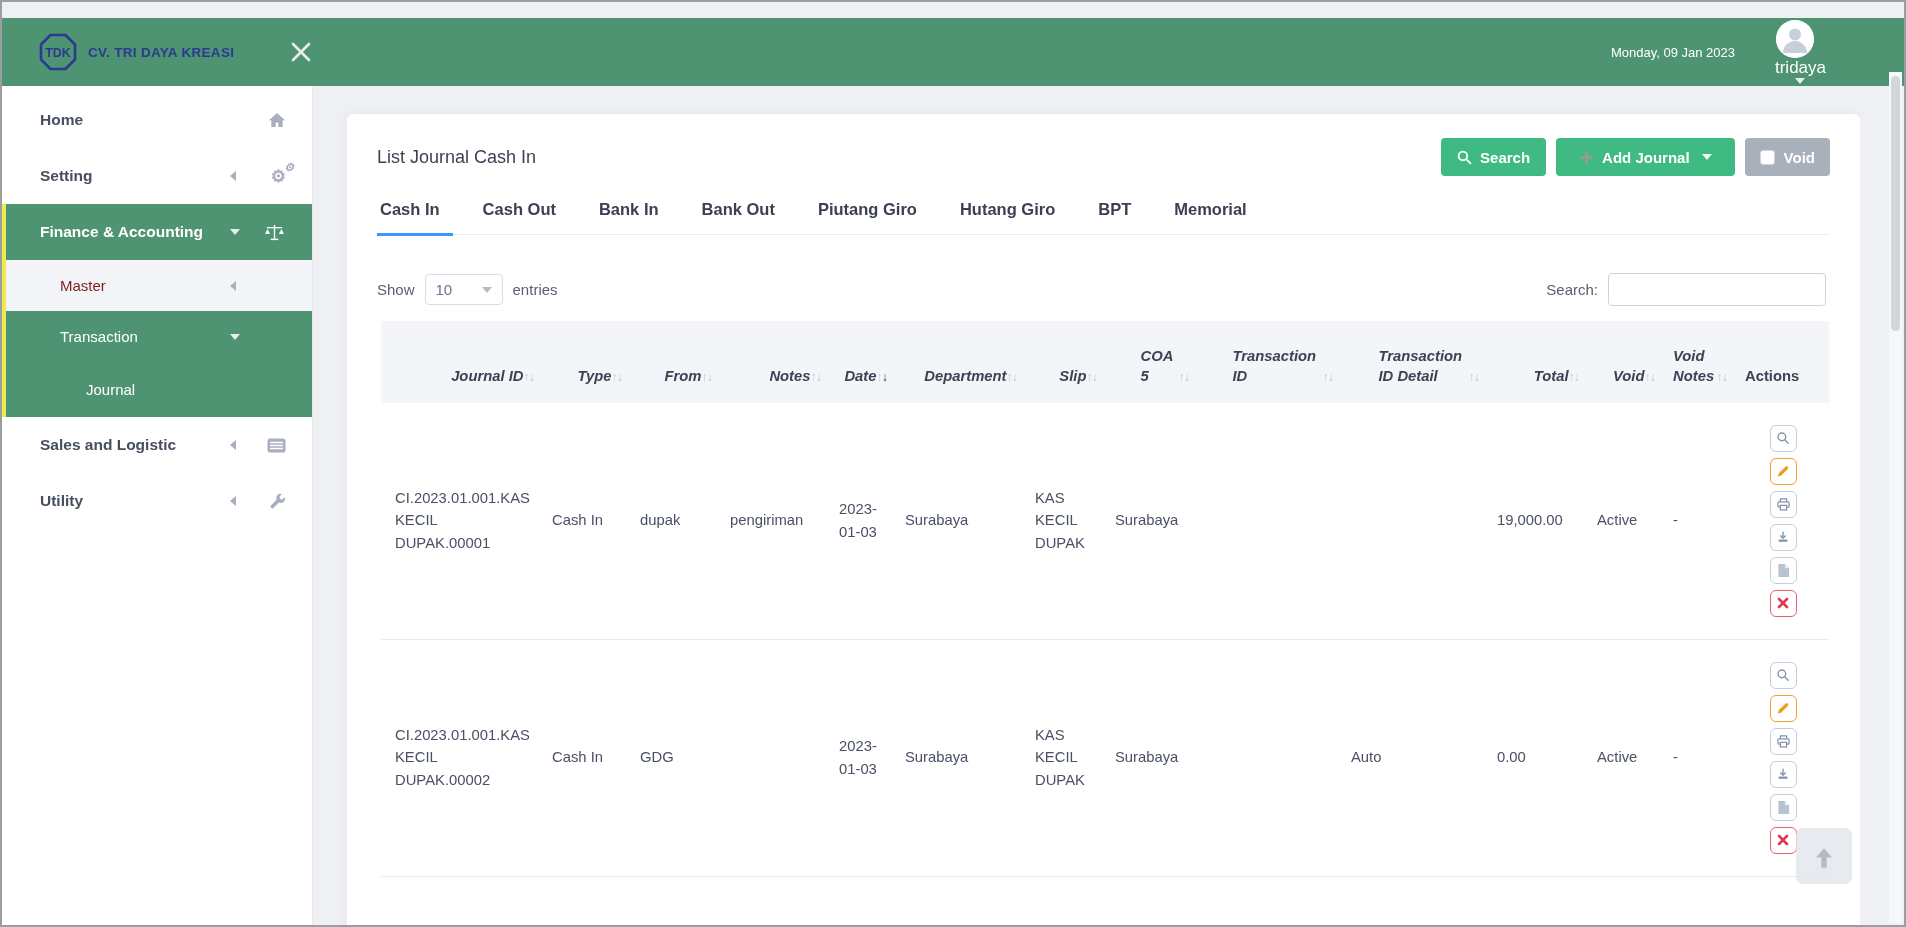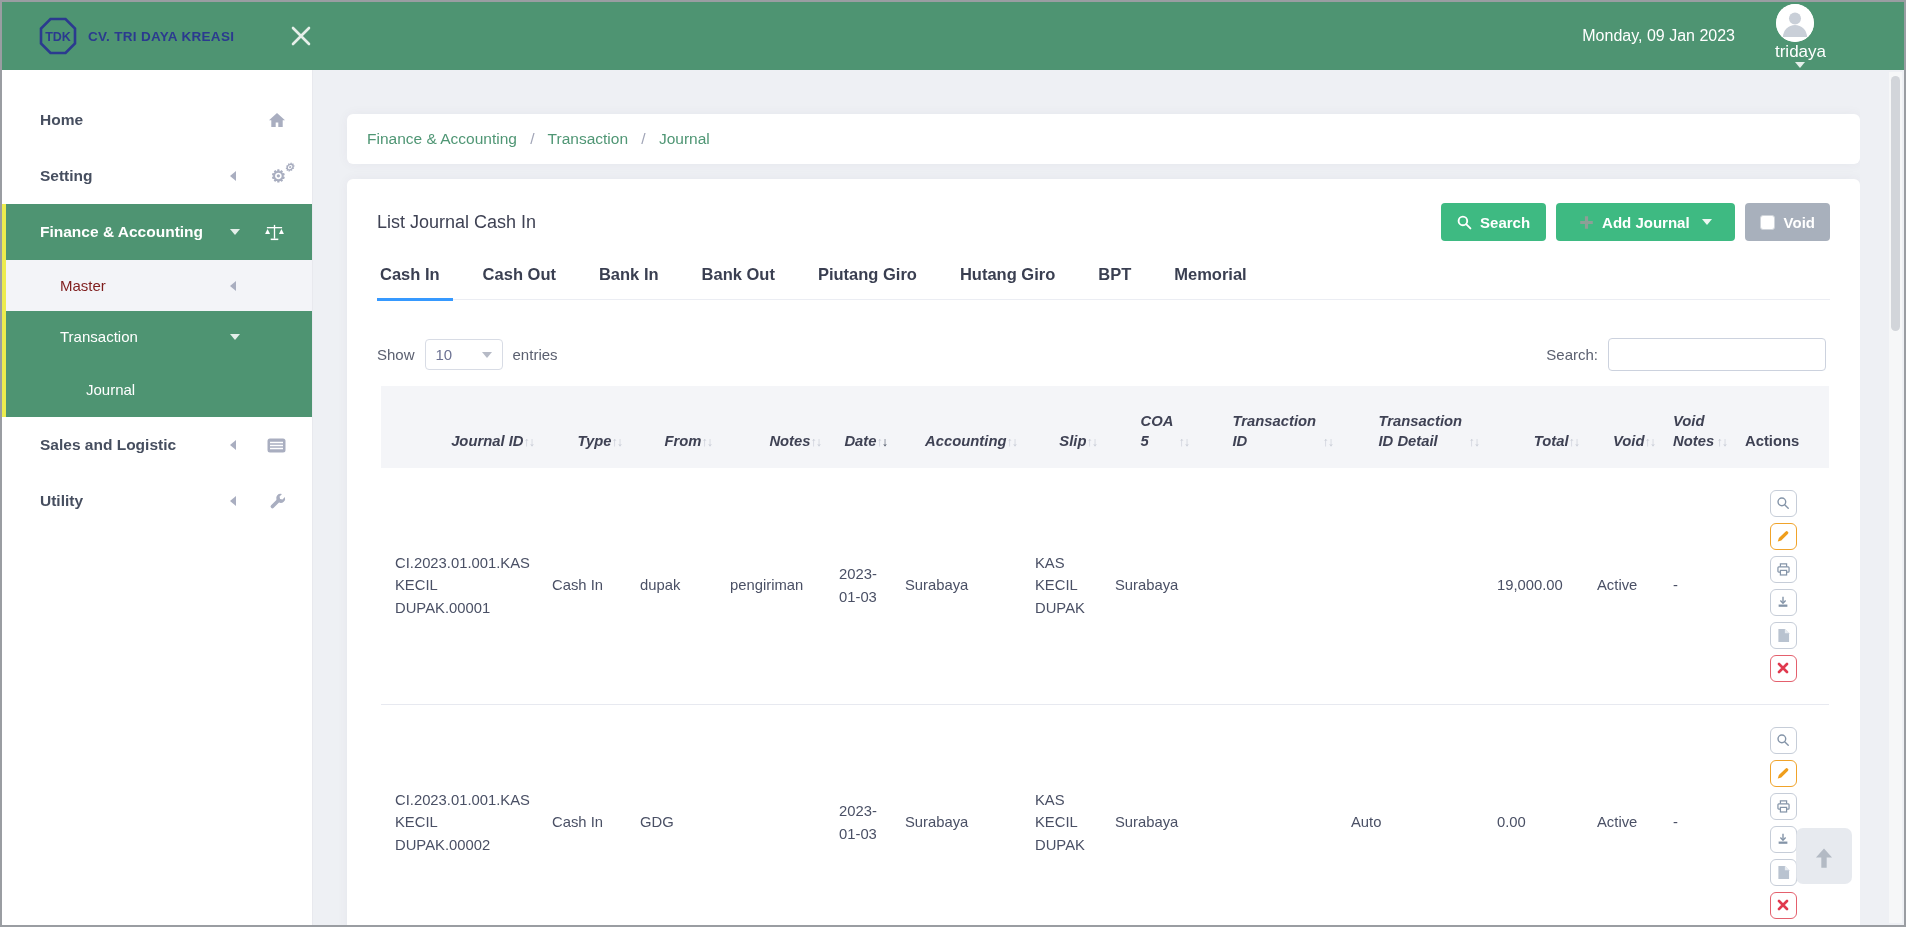--- a/index.html
+++ b/index.html
@@ -2,28 +2,28 @@
 <html><head>
 <meta charset="utf-8">
 <style>
   * { margin:0; padding:0; box-sizing:border-box; }
   html,body { background:#fff; }
   body { font-family:"Liberation Sans", sans-serif; }
   #app { position:relative; width:1906px; height:927px; overflow:hidden;
          background:#eef0f4; border:2px solid #9a9da2; }
 
   
-  .navbar { position:absolute; top:0; left:0; right:0; height:68px;
+  .navbar { position:absolute; top:16px; left:0; right:0; height:68px;
             background:#4e9472; display:flex; align-items:center; z-index:20; }
   .brand { display:flex; align-items:center; padding-left:36px; }
   .logo-oct { display:block; }
   .brand-name { margin-left:10px; font-size:13.5px; font-weight:bold; color:#2b3a8f; letter-spacing:.3px; }
   .nav-toggle { margin-left:52px; width:30px; height:30px; display:flex; align-items:center; justify-content:center; cursor:pointer; }
   .nav-spacer { flex:1; }
-  .nav-date { color:#fff; font-size:16px; margin-right:30px; }
+  .nav-date { color:#fff; font-size:13px; margin-right:30px; }
   .nav-user { display:flex; align-items:center; margin-right:78px; cursor:pointer;flex-direction:column; }
   .avatar { width:38px; height:38px; border-radius:50%; overflow:hidden; background:#fff; }
   .nav-username { color:#fff; font-size:17px; margin-left:10px; }
   .caret-down-white { width:0; height:0; border-left:5px solid transparent; border-right:5px solid transparent;
                       border-top:6px solid rgba(255,255,255,.85); margin-left:10px; }
 
   
   .sidebar { position:absolute; top:68px; left:0; bottom:0; width:310px; background:#fff;
              box-shadow:1px 0 0 #e8e9ee; z-index:10; padding-top:22px; }
   .mi { height:56px; display:flex; align-items:center; justify-content:space-between;
@@ -228,29 +228,20 @@
           <svg width="17" height="17" viewBox="0 0 18 18">
               <path fill="#a9aec0" d="M16.8 4.2a4.7 4.7 0 0 1-6.2 5.9l-5.6 5.6a1.95 1.95 0 0 1-2.76-2.76l5.6-5.6a4.7 4.7 0 0 1 5.9-6.2L11.2 3.7l.5 2.6 2.6.5z"></path>
             </svg>
         </span>
       </span>
     </div>
   </div>
 
   <div class="content">
 
-    <div class="card breadcrumb-card">
-      <span class="breadcrumb">
-        <span class="bc-link">Finance &amp; Accounting</span>
-        <span class="bc-sep">/</span>
-        <span class="bc-link">Transaction</span>
-        <span class="bc-sep">/</span>
-        <span class="bc-link">Journal</span>
-      </span>
-    </div>
 
     <div class="card main-card">
 
       <div class="card-head">
         <h1 class="page-title">List Journal Cash In</h1>
         <div class="head-btns">
           <button class="btn btn-green">
             <span class="ico">
               <svg width="15" height="15" viewBox="0 0 16 16">
                   <circle cx="6.3" cy="6.3" r="4.6" fill="none" stroke="#fff" stroke-width="2"></circle>
@@ -345,21 +336,21 @@
                 </span>
               </th>
             <th class="sorted">
                 <span class="hwrap">
                   <span>Date</span>
                   <span class="sort"><span class="up">↑</span><span class="dn">↓</span></span>
                 </span>
               </th>
             <th>
                 <span class="hwrap">
-                  <span>Accounting</span>
+                  <span>Department</span>
                   <span class="sort"><span class="up">↑</span><span class="dn">↓</span></span>
                 </span>
               </th>
             <th>
                 <span class="hwrap">
                   <span>Slip</span>
                   <span class="sort"><span class="up">↑</span><span class="dn">↓</span></span>
                 </span>
               </th>
             <th>

